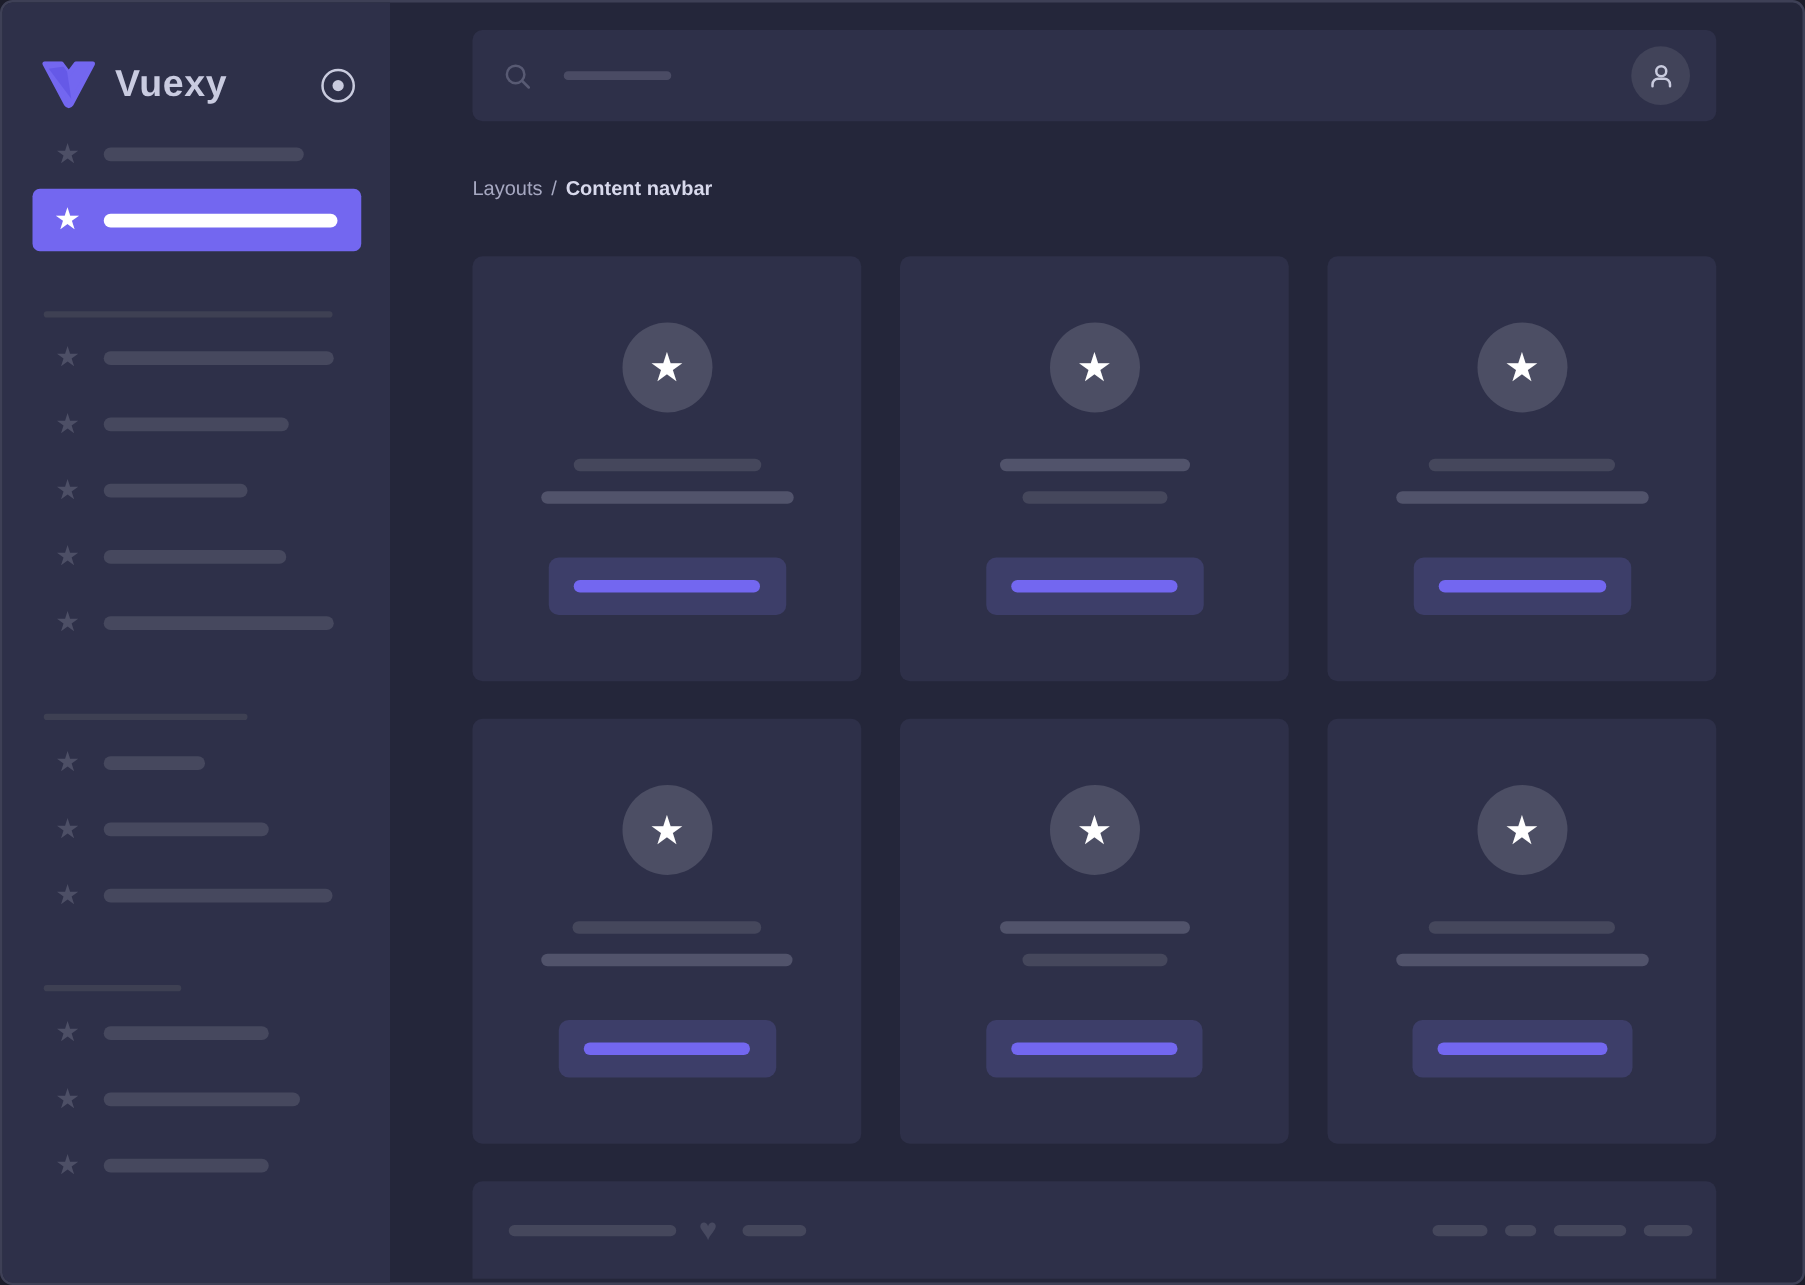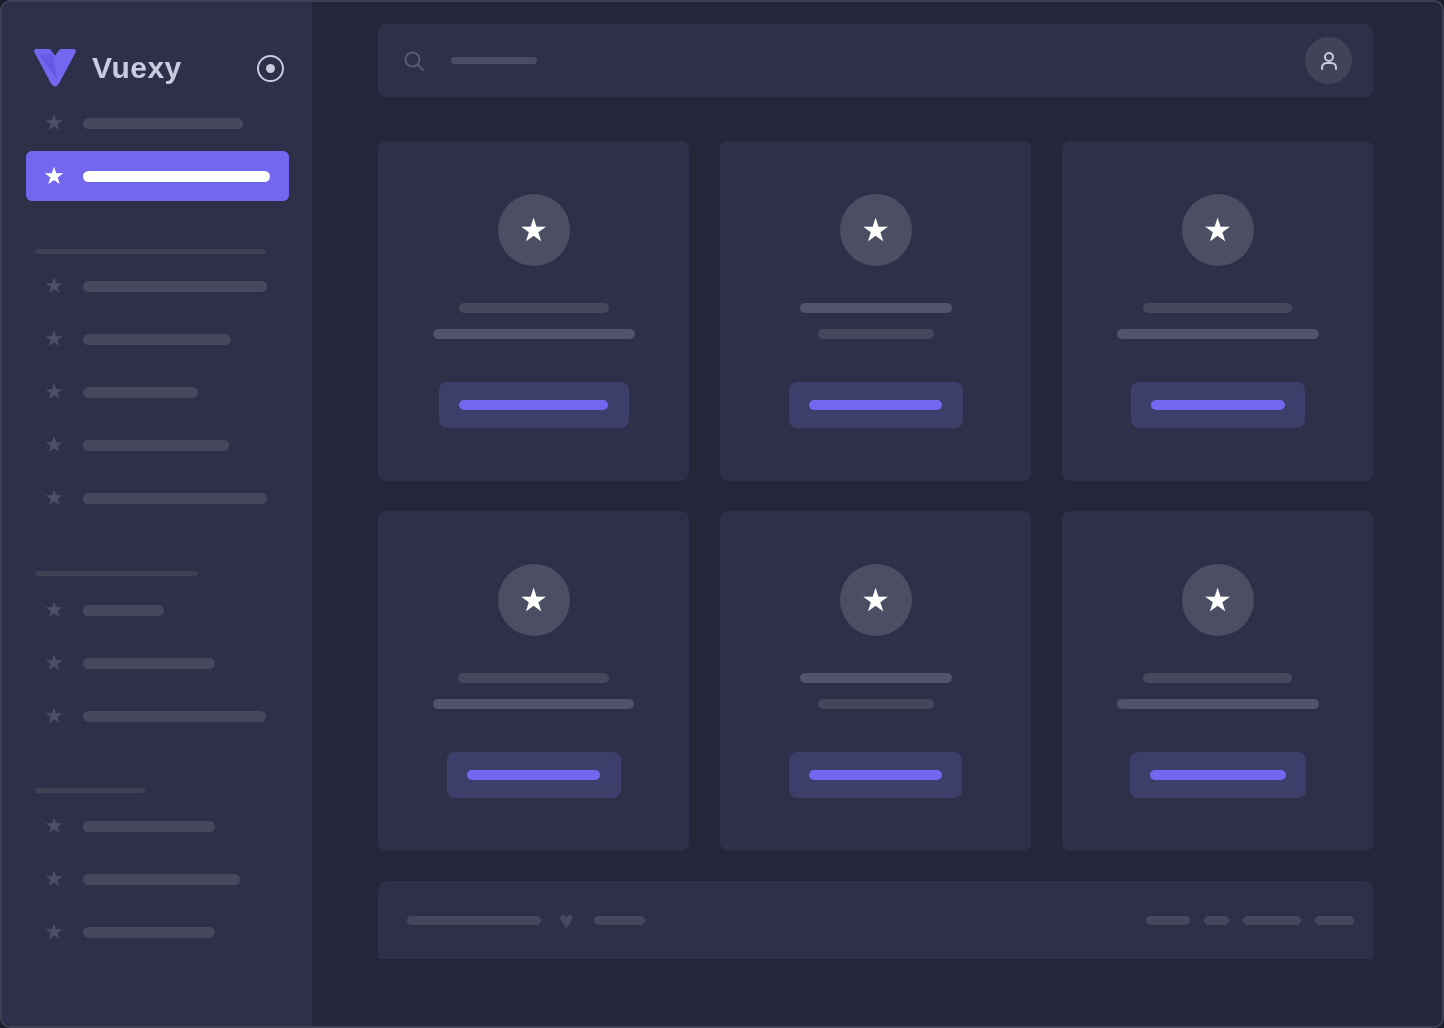--- a/index.html
+++ b/index.html
@@ -179,20 +179,23 @@
       </span>
       <span class="search-bar"></span>
       <span class="avatar">
         <svg viewBox="0 0 24 24" width="24" height="24" fill="none" stroke="#c9cbde" stroke-width="2" stroke-linecap="round">
           <circle cx="12" cy="8" r="4"></circle>
             <path d="M5 20 v-1.5 a4.5 4.5 0 0 1 4.5-4.5 h5 a4.5 4.5 0 0 1 4.5 4.5 V20"></path>
         </svg>
       </span>
     </header>
 
+    <div class="breadcrumb">
+      <span>Layouts</span><span class="sep">/</span><span class="current">Content navbar</span>
+    </div>
 
     <div class="grid" id="cards">
         <div class="card">
           <div class="c-avatar">
             <span class="c-star">★</span>
           </div>
           <div class="c-line l1 dark" style="width: 150px;"></div>
           <div class="c-line l2 light" style="width: 202px;"></div>
           <div class="c-btn" style="width: 190px;">
             <span class="c-btn-bar" style="width: 149px;"></span>

